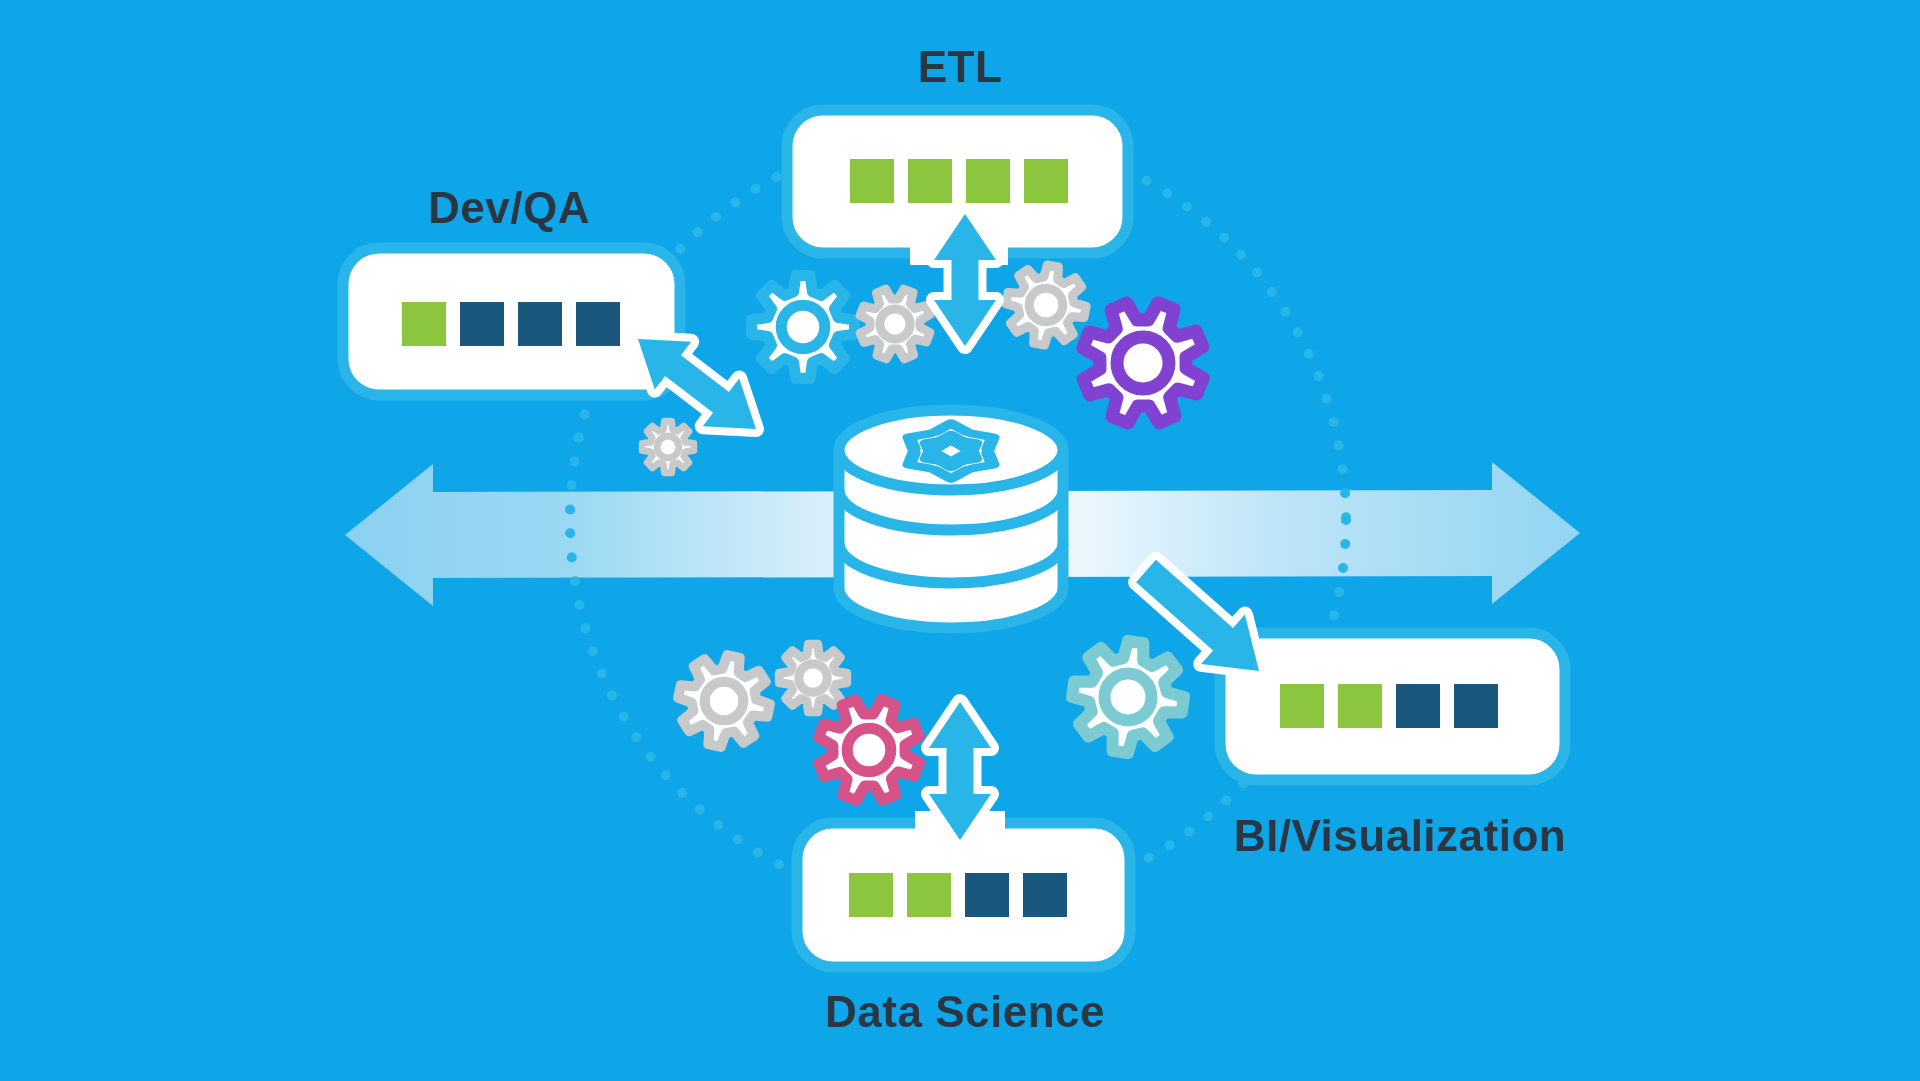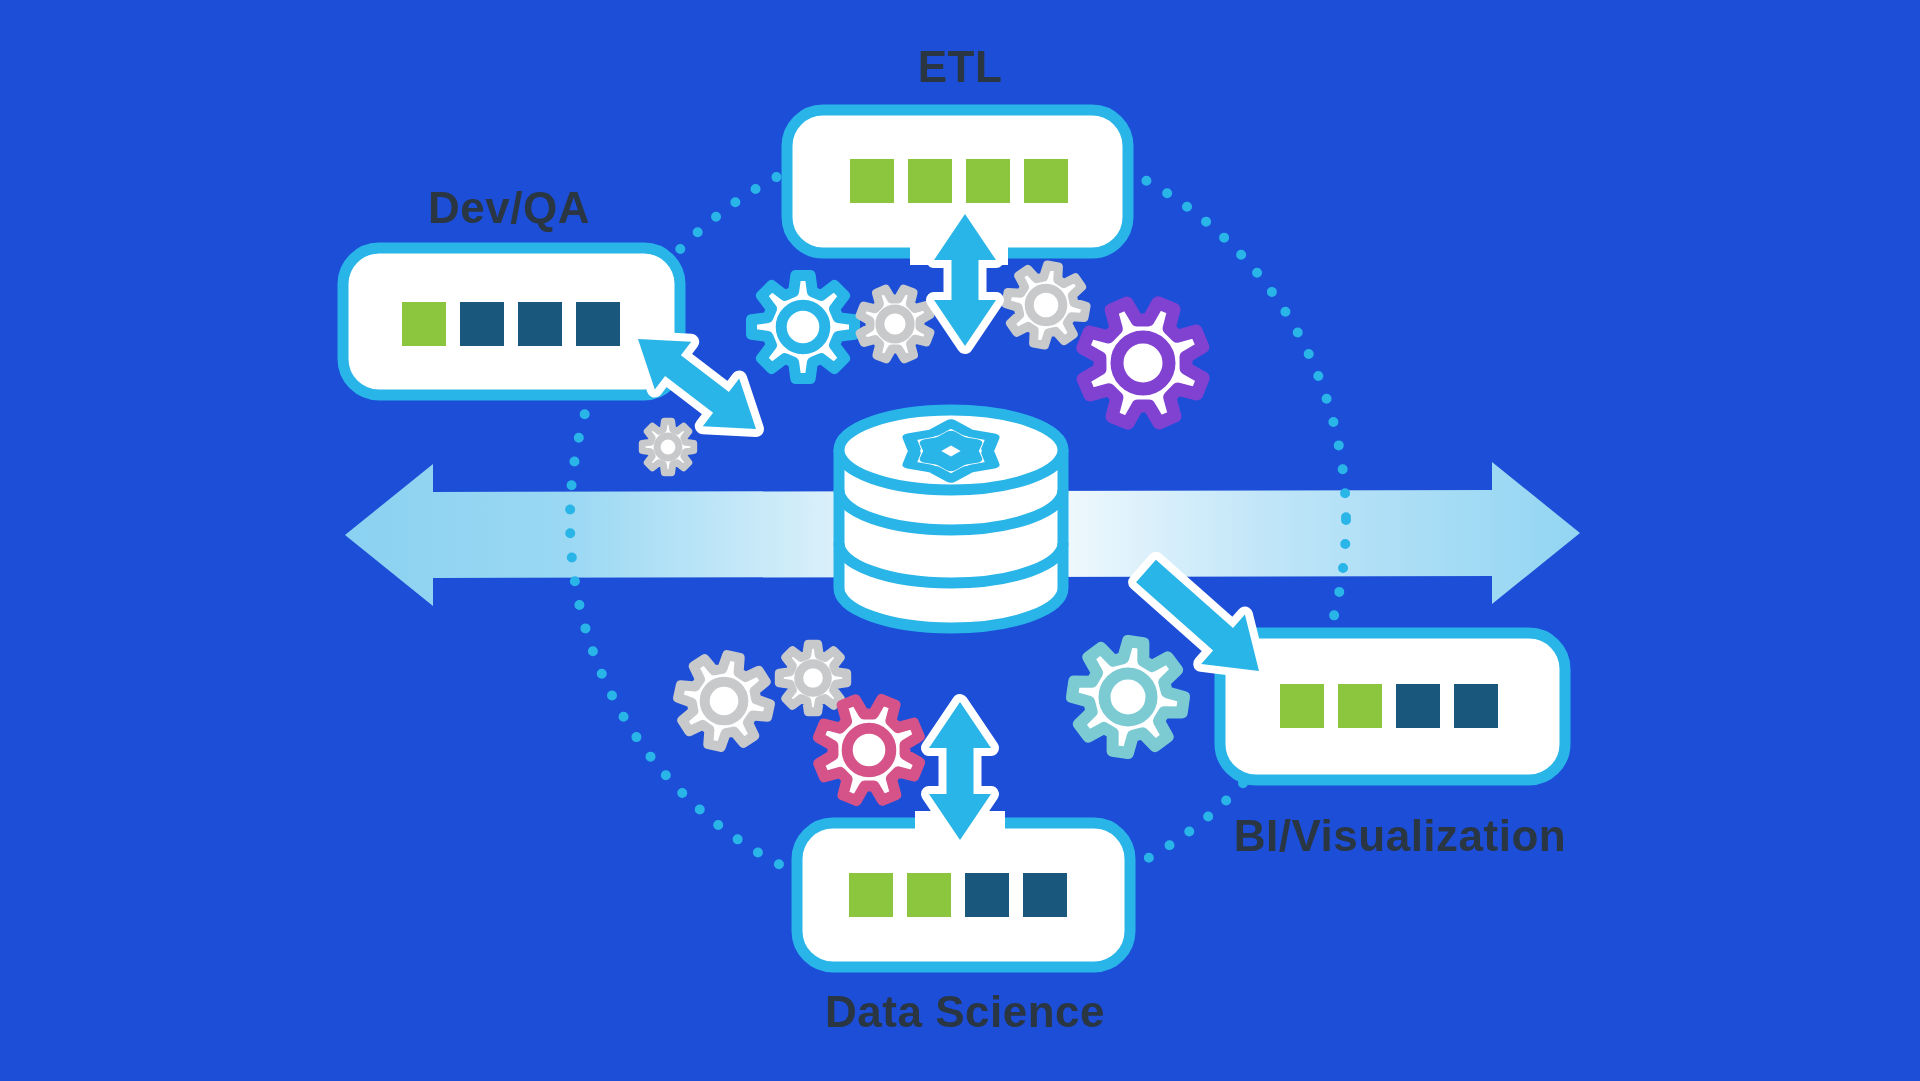--- a/index.html
+++ b/index.html
@@ -1,16 +1,16 @@
 <!DOCTYPE html>
 <html><head>
 <meta charset="utf-8">
 <style>
   html,body{margin:0;padding:0;background:#ffffff;}
-  .stage{position:relative;width:1920px;height:1081px;background:#1d4ed8;overflow:hidden;}
+  .stage{position:relative;width:1920px;height:1081px;background:#0ea5e9;overflow:hidden;}
   svg{position:absolute;left:0;top:0;}
   .node-label{
     font-family:"Liberation Sans", sans-serif;
     font-weight:700;
     font-size:44px;
     text-anchor:middle;
     letter-spacing:0.5px;
   }
 </style>
 </head>

